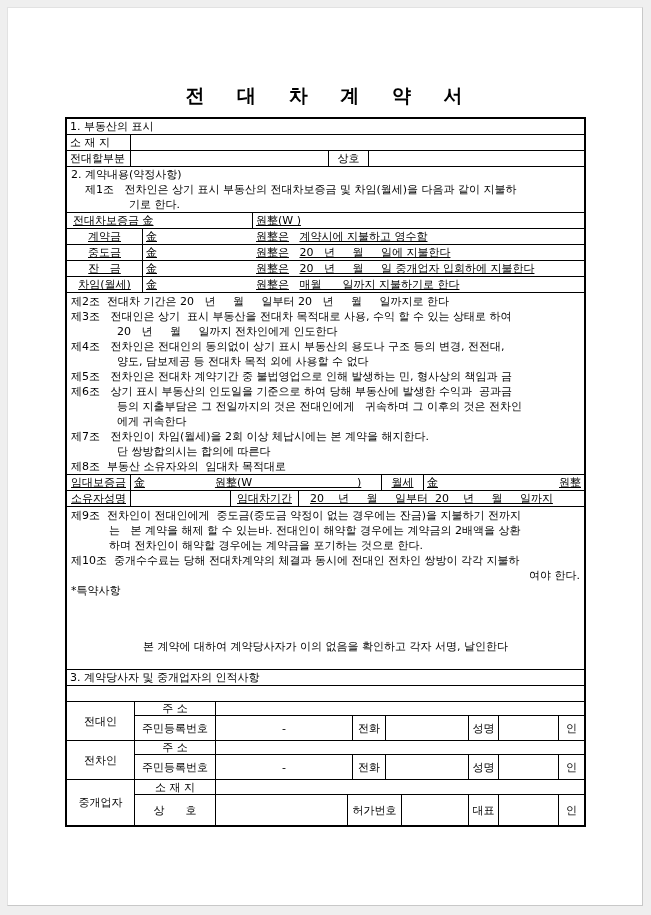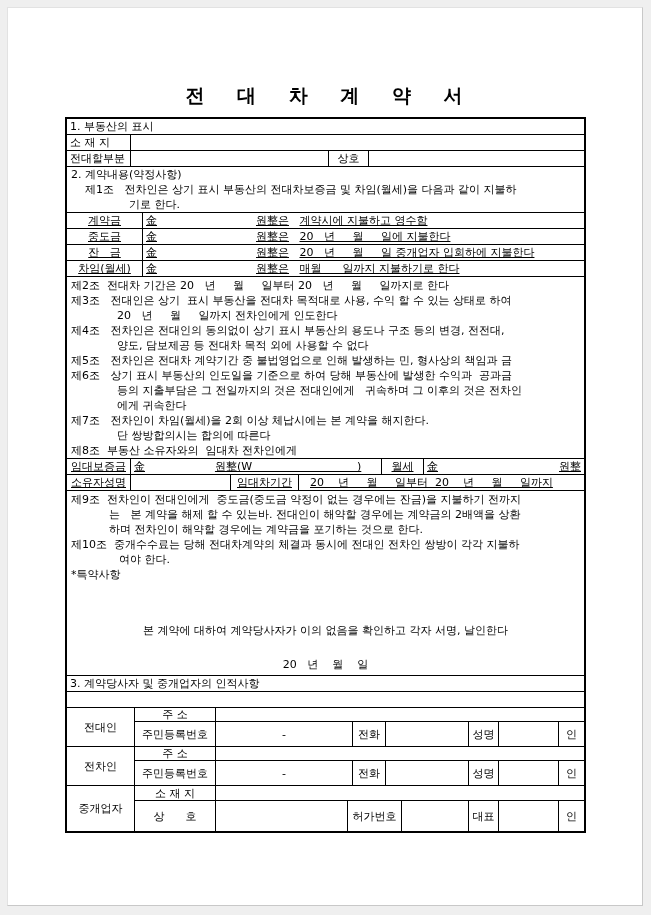--- a/index.html
+++ b/index.html
@@ -72,20 +72,24 @@
     <div class="cell grow"></div>
   </div>
 
   <div class="row" style="display:block;">
     <div class="block">
       <div class="line">2. 계약내용(약정사항)</div>
       <div class="line ind1">제1조   전차인은 상기 표시 부동산의 전대차보증금 및 차임(월세)을 다음과 같이 지불하</div>
       <div class="line ind2">기로 한다.</div>
     </div>
   </div>
+  <div class="row">
+    <div class="cell" style="width:186px; padding-left:6px;"><span class="u">전대차보증금 金</span></div>
+    <div class="cell grow"><span class="u">원整(W                              )</span></div>
+  </div>
 
   <div class="row">
     <div class="cell pay-label"><span class="u">계약금</span></div>
     <div class="cell pay-amt" style="border-right:none;"><span class="u">金</span></div>
     <div class="cell pay-won"><span class="u">원整은</span>&nbsp;&nbsp;&nbsp;<span class="u">계약시에 지불하고 영수함</span></div>
   </div>
   <div class="row">
     <div class="cell pay-label"><span class="u">중도금</span></div>
     <div class="cell pay-amt" style="border-right:none;"><span class="u">金</span></div>
     <div class="cell pay-won"><span class="u">원整은</span>&nbsp;&nbsp;&nbsp;<span class="u" style="white-space:pre;">20   년     월     일에 지불한다</span></div>
@@ -107,21 +111,21 @@
       <div class="line">제3조   전대인은 상기  표시 부동산을 전대차 목적대로 사용, 수익 할 수 있는 상태로 하여</div>
       <div class="line ind3">20   년     월     일까지 전차인에게 인도한다</div>
       <div class="line">제4조   전차인은 전대인의 동의없이 상기 표시 부동산의 용도나 구조 등의 변경, 전전대,</div>
       <div class="line ind3">양도, 담보제공 등 전대차 목적 외에 사용할 수 없다</div>
       <div class="line">제5조   전차인은 전대차 계약기간 중 불법영업으로 인해 발생하는 민, 형사상의 책임과 금</div>
       <div class="line">제6조   상기 표시 부동산의 인도일을 기준으로 하여 당해 부동산에 발생한 수익과  공과금</div>
       <div class="line ind3">등의 지출부담은 그 전일까지의 것은 전대인에게   귀속하며 그 이후의 것은 전차인</div>
       <div class="line ind3">에게 귀속한다</div>
       <div class="line">제7조   전차인이 차임(월세)을 2회 이상 체납시에는 본 계약을 해지한다.</div>
       <div class="line ind3">단 쌍방합의시는 합의에 따른다</div>
-      <div class="line">제8조  부동산 소유자와의  임대차 전차인에게</div>
+      <div class="line">제8조  부동산 소유자와의  임대차 목적대로</div>
     </div>
   </div>
 
   <div class="row">
     <div class="cell center" style="width:64px;"><span class="u">임대보증금</span></div>
     <div class="cell" style="width:251px;"><span class="u">金</span>&nbsp;&nbsp;&nbsp;&nbsp;&nbsp;&nbsp;&nbsp;&nbsp;&nbsp;&nbsp;&nbsp;&nbsp;&nbsp;&nbsp;&nbsp;&nbsp;&nbsp;&nbsp;&nbsp;&nbsp;<span class="u" style="white-space:pre;">원整(W                              )</span></div>
     <div class="cell center" style="width:42px;"><span class="u">월세</span></div>
     <div class="cell grow" style="display:flex; justify-content:space-between;">
         <span class="u">金</span>
         <span class="u">원整</span>
@@ -133,27 +137,26 @@
     <div class="cell center" style="width:68px;"><span class="u">임대차기간</span></div>
     <div class="cell grow"><span class="u" style="white-space:pre; padding-left:8px;">20    년     월     일부터  20    년     월     일까지</span></div>
   </div>
 
   <div class="row" style="display:block;">
     <div class="block" style="padding-top:1px;">
       <div class="line">제9조  전차인이 전대인에게  중도금(중도금 약정이 없는 경우에는 잔금)을 지불하기 전까지</div>
       <div class="line" style="padding-left:38px;">는   본 계약을 해제 할 수 있는바. 전대인이 해약할 경우에는 계약금의 2배액을 상환</div>
       <div class="line" style="padding-left:38px;">하며 전차인이 해약할 경우에는 계약금을 포기하는 것으로 한다.</div>
       <div class="line">제10조  중개수수료는 당해 전대차계약의 체결과 동시에 전대인 전차인 쌍방이 각각 지불하</div>
-      <div class="line" style="padding-left:48px;">여야 한다.</div>
+      <div class="line" style="padding-left:48px;text-align:right;">여야 한다.</div>
       <div class="line">*특약사항</div>
       <div class="spacer"></div>
       <div class="spacer"></div>
       <div class="line center" style="padding-top:2px; height:17px;margin-top:9px;">본 계약에 대하여 계약당사자가 이의 없음을 확인하고 각자 서명, 날인한다</div>
       <div class="spacer"></div>
-      <div class="line center" style="padding-top:4px; height:22px;">20   년    월    일</div>
     </div>
   </div>
 
   <div class="row">
     <div class="cell grow">3. 계약당사자 및 중개업자의 인적사항</div>
   </div>
   <div class="row" style="height:12px;"></div>
 
   <div class="party">
     <div class="party-name">전대인</div>

